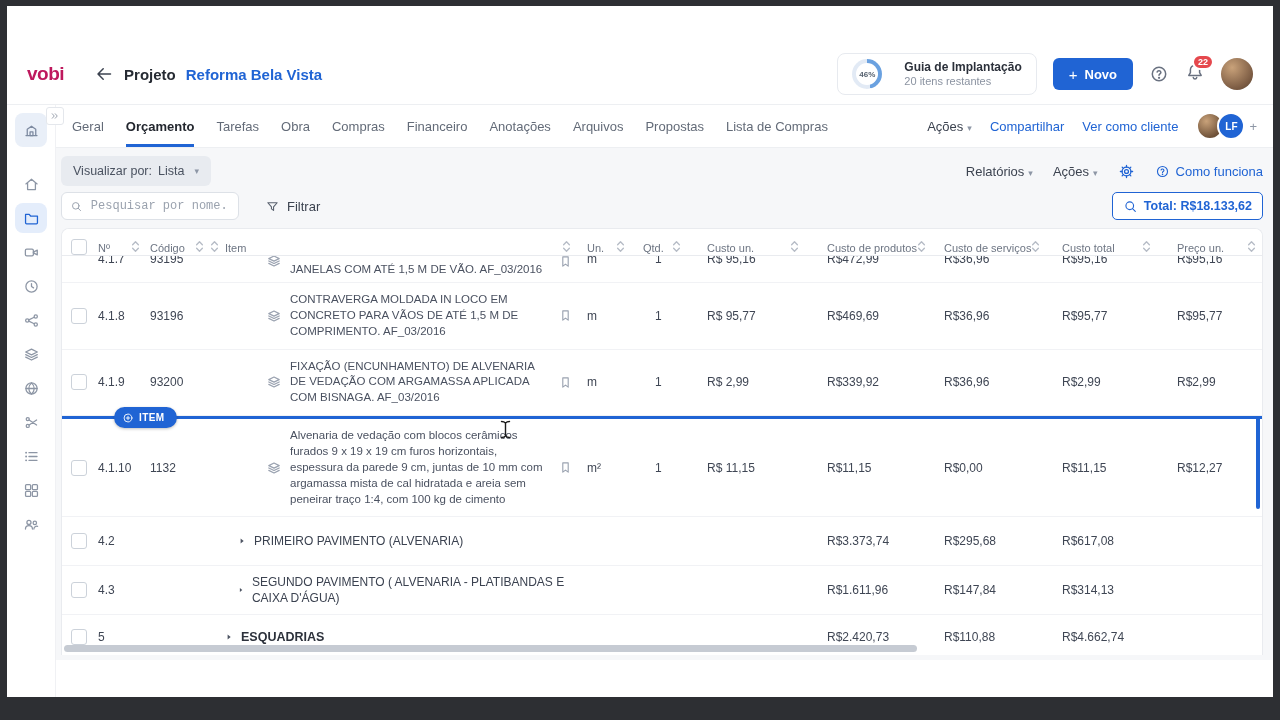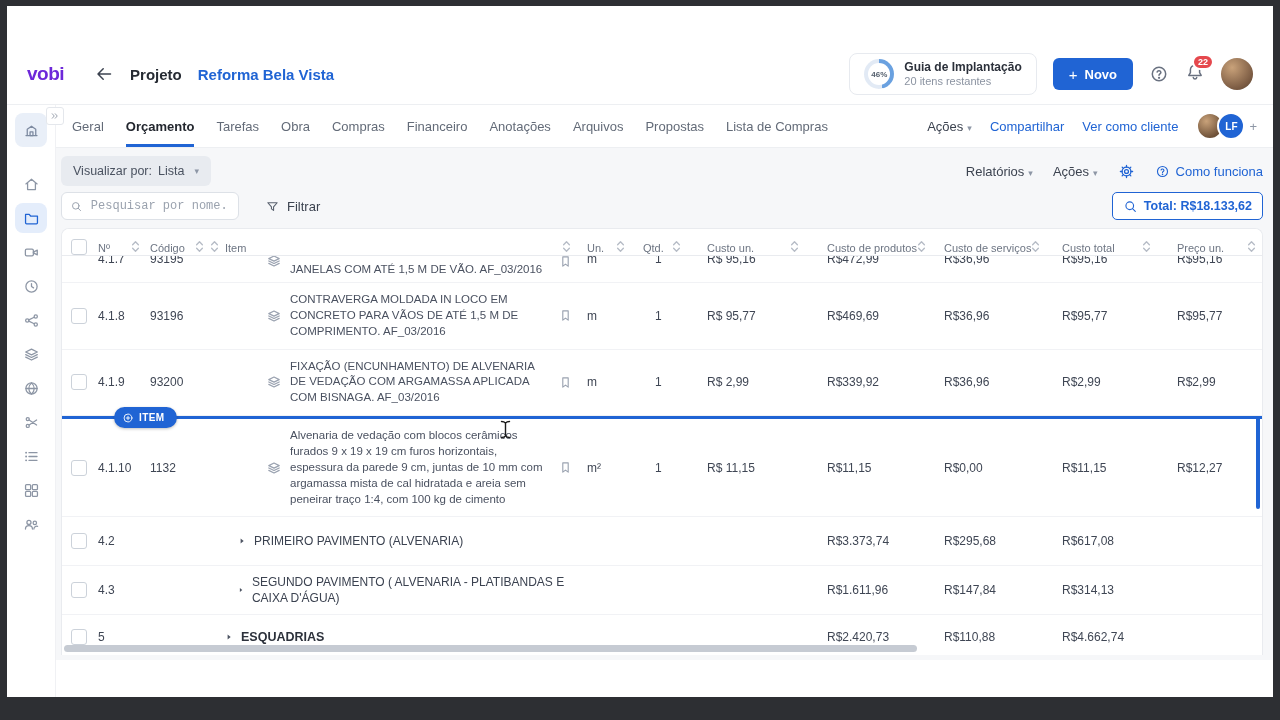--- a/index.html
+++ b/index.html
@@ -3,27 +3,27 @@
 <meta charset="utf-8">
 <style>
   html,body{margin:0;padding:0}
   body{width:1280px;height:720px;position:relative;overflow:hidden;background:#2d2f33;
        font-family:"Liberation Sans",sans-serif;-webkit-font-smoothing:antialiased;color:#3f4654}
   .app{position:absolute;left:7px;right:7px;top:6px;bottom:23px;background:#fff;display:flex;flex-direction:column;overflow:hidden}
 
   
   .topbar{height:99px;flex:none;display:flex;align-items:flex-end;padding:0 20px 9px 20px;box-sizing:border-box;border-bottom:1px solid #edeff2}
   .topbar-inner{display:flex;align-items:center;width:100%}
-  .brand{font-size:19px;font-weight:700;color:#6d28d9;letter-spacing:-.5px}
-  .proj-nav{display:flex;align-items:center;gap:16px;margin-left:30px}
+  .brand{font-size:19px;font-weight:700;color:#be185d;letter-spacing:-.5px}
+  .proj-nav{display:flex;align-items:center;gap:10px;margin-left:30px}
   .back{width:20px;height:20px;color:#3c4350;cursor:pointer}
   .proj-label{font-size:15px;font-weight:700;color:#262b33}
   .proj-name{font-size:15px;font-weight:700;color:#2064d4}
   .topbar-right{margin-left:auto;display:flex;align-items:center;gap:16px}
-  .guide-card{display:flex;align-items:center;gap:10px;border:1px solid #e7eaef;border-radius:8px;padding:5px 14px;background:#fff;cursor:pointer}
+  .guide-card{display:flex;align-items:center;gap:22px;border:1px solid #e7eaef;border-radius:8px;padding:5px 14px;background:#fff;cursor:pointer}
   .ring{width:30px;height:30px;border-radius:50%;background:conic-gradient(#6aa1e0 0 46%,#e2eaf5 46% 100%);position:relative;flex:none}
   .ring::after{content:"";position:absolute;inset:4px;background:#fff;border-radius:50%}
   .ring .pct{position:absolute;inset:0;display:flex;align-items:center;justify-content:center;font-size:8px;font-weight:700;color:#55606e;z-index:1}
   .guide-title{font-size:12px;color:#2b303a;font-weight:600;line-height:1.25}
   .guide-sub{font-size:11px;color:#8b93a1;line-height:1.25}
   .btn-novo{background:#2064d4;color:#fff;border:none;border-radius:6px;height:32px;padding:0 16px;font-size:13px;font-weight:600;display:flex;align-items:center;gap:7px;cursor:pointer;font-family:inherit}
   .plus-glyph{font-size:15px;font-weight:400;line-height:1}
   .icn{display:inline-flex;align-items:center;justify-content:center}
   .icn svg{width:100%;height:100%}
   .s20{width:20px;height:20px}.s17{width:17px;height:17px}

